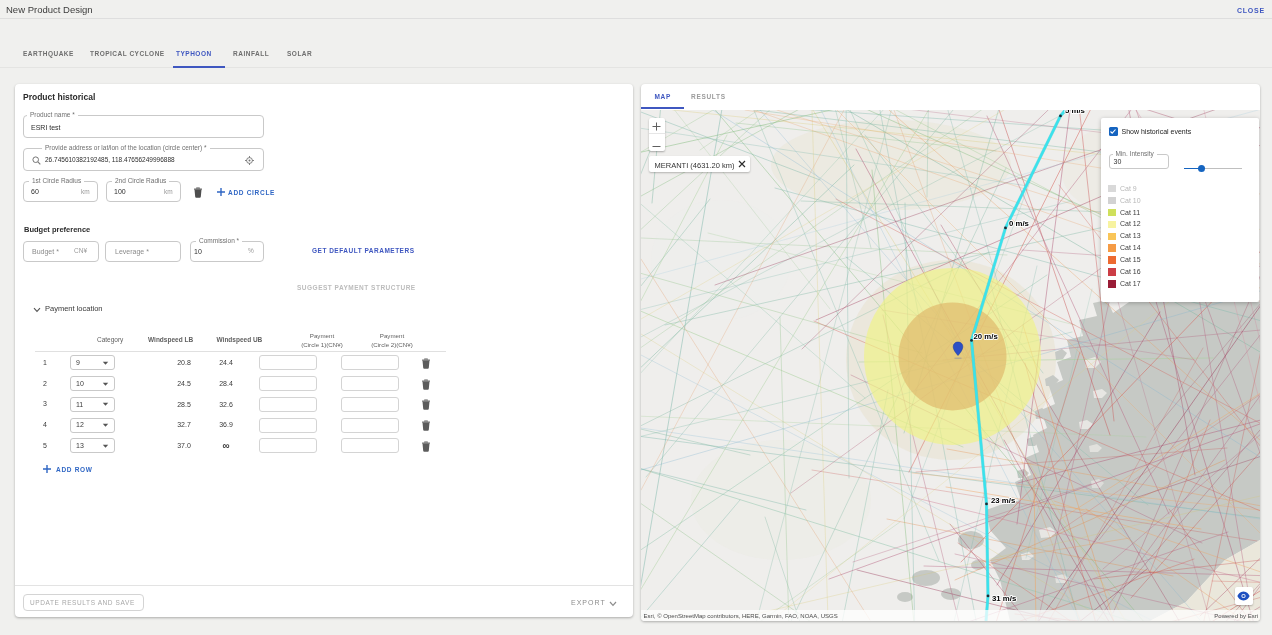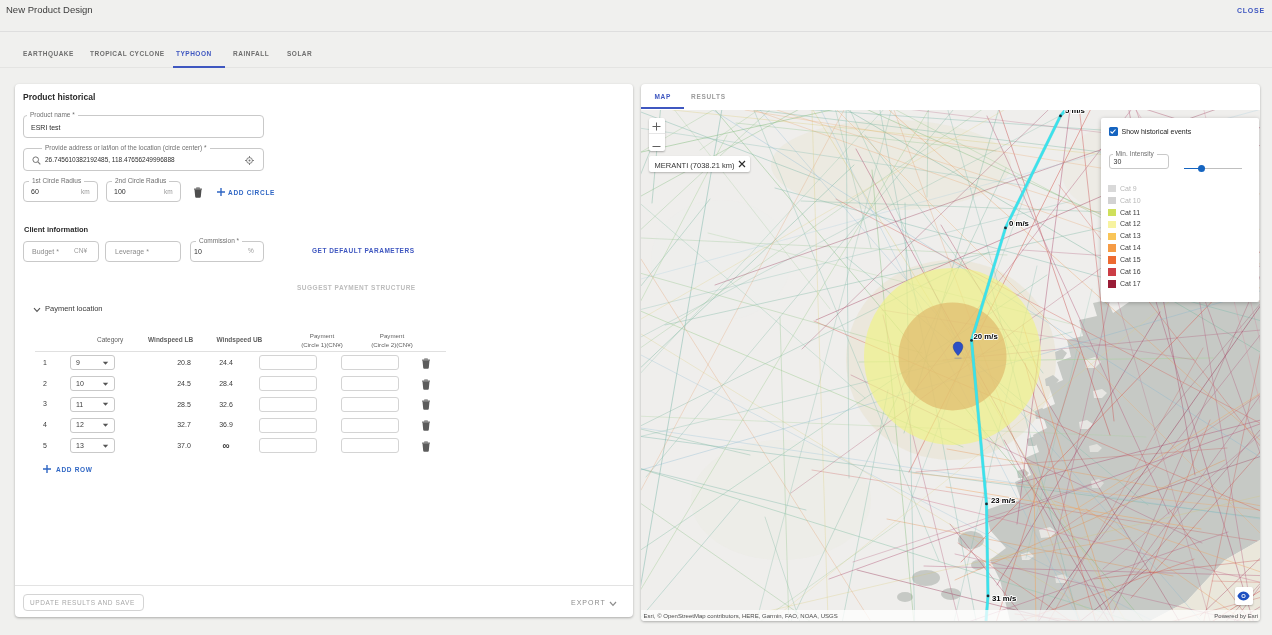--- a/index.html
+++ b/index.html
@@ -5,21 +5,21 @@
 .abs{position:absolute}
 .card{position:absolute;background:#fff;border-radius:4px;box-shadow:0 1px 3px rgba(0,0,0,.18),0 1px 2px rgba(0,0,0,.12)}
 .btxt{font-weight:bold;letter-spacing:1px;white-space:nowrap}
 .fld{position:absolute;border:1px solid #c9c9c9;border-radius:4px;background:#fff}
 .flbl{position:absolute;font-size:6.5px;color:#6f6f6f;background:#fff;padding:0 3px;white-space:nowrap}
 .fval{position:absolute;font-size:7px;color:#2e2e2e;white-space:nowrap}
 .sfx{position:absolute;font-size:6.5px;color:#9a9a9a}
 </style></head>
 <body>
 
-<div class="abs" style="left:0;top:0;width:1272px;height:32px;border-bottom:1px solid #dedede">
+<div class="abs" style="left:0;top:0;width:1272px;height:19px;border-bottom:1px solid #dedede">
   <div class="abs" style="left:6px;top:4px;font-size:9.5px;color:#3c3c3c">New Product Design</div>
   <div class="abs btxt" style="right:7px;top:6.5px;font-size:7px;letter-spacing:0.8px;color:#3f57c0">CLOSE</div>
 </div>
 
 <div class="abs" style="left:0;top:24px;width:1272px;height:44px;border-bottom:1px solid #e4e4e2">
   <div class="abs btxt" style="left:23px;top:26px;font-size:6.5px;letter-spacing:0.5px;color:#6e6e6e">EARTHQUAKE</div>
   <div class="abs btxt" style="left:90px;top:26px;font-size:6.5px;letter-spacing:0.5px;color:#6e6e6e">TROPICAL CYCLONE</div>
   <div class="abs btxt" style="left:176px;top:26px;font-size:6.5px;letter-spacing:0.5px;color:#3f57c0">TYPHOON</div>
   <div class="abs btxt" style="left:233px;top:26px;font-size:6.5px;letter-spacing:0.5px;color:#6e6e6e">RAINFALL</div>
   <div class="abs btxt" style="left:287px;top:26px;font-size:6.5px;letter-spacing:0.5px;color:#6e6e6e">SOLAR</div>
@@ -59,21 +59,21 @@
  <div class="sfx" style="left:149px;top:104px">km</div>
  <svg class="abs" style="left:178px;top:101.5px" width="10" height="12" viewBox="0 0 10 12">
       <path d="M1.5 3.5h7l-0.7 7.3a1 1 0 0 1-1 0.9H3.2a1 1 0 0 1-1-0.9zM3.4 1.6h3.2l0.6 1H2.8z" fill="#4e4e4e"></path>
       <rect x="1" y="2.6" width="8" height="1" fill="#4e4e4e"></rect>
     </svg>
  <div class="abs btxt" style="left:213px;top:105px;font-size:6.5px;letter-spacing:0.7px;color:#2f66c4">ADD CIRCLE</div>
  <svg class="abs" style="left:202px;top:104px" width="8" height="8" viewBox="0 0 8 8">
       <path d="M3.3 0h1.4v3.3H8v1.4H4.7V8H3.3V4.7H0V3.3h3.3z" fill="#2f66c4"></path>
     </svg>
 
- <div class="abs" style="left:9px;top:141px;font-size:7.5px;font-weight:bold;color:#2b2b2b">Client information</div>
+ <div class="abs" style="left:9px;top:141px;font-size:7.5px;font-weight:bold;color:#2b2b2b">Budget preference</div>
  <div class="fld" style="left:8px;top:156.5px;width:76px;height:21px"></div>
  <div class="abs" style="left:17px;top:163.5px;font-size:7px;color:#8b8b8b">Budget *</div>
  <div class="sfx" style="left:59px;top:163px">CN¥</div>
  <div class="fld" style="left:90px;top:156.5px;width:76px;height:21px"></div>
  <div class="abs" style="left:100px;top:163.5px;font-size:7px;color:#8b8b8b">Leverage *</div>
  <div class="fld" style="left:174.5px;top:156.5px;width:74px;height:21px"></div>
  <div class="flbl" style="left:181px;top:152.5px">Commission *</div>
  <div class="fval" style="left:179px;top:163.5px">10</div>
  <div class="sfx" style="left:233px;top:163px">%</div>
  <div class="abs btxt" style="left:297px;top:163px;font-size:6.5px;color:#3f57c0;letter-spacing:0.5px">GET DEFAULT PARAMETERS</div>
@@ -434,21 +434,21 @@
     <div class="abs" style="left:0;top:0;width:16px;height:16.5px;border-bottom:1px solid #e6e6e6"></div>
     <svg class="abs" style="left:3.5px;top:4px" width="9" height="9" viewBox="0 0 9 9">
           <path d="M4 0.5h1v3.5H8.5v1H5V8.5H4V5H0.5V4H4z" fill="#5f5f5f"></path>
         </svg>
     <svg class="abs" style="left:3.5px;top:24px" width="9" height="9" viewBox="0 0 9 9">
           <rect x="0.5" y="4" width="8" height="1" fill="#5f5f5f"></rect>
         </svg>
   </div>
 
   <div class="abs" style="left:7.5px;top:46px;width:101px;height:16.5px;background:#fff;border-radius:2px;box-shadow:0 1px 2px rgba(0,0,0,.25)">
-    <div class="abs" style="left:6px;top:5px;font-size:7.5px;color:#333;white-space:nowrap">MERANTI (7038.21 km)</div>
+    <div class="abs" style="left:6px;top:5px;font-size:7.5px;color:#333;white-space:nowrap">MERANTI (4631.20 km)</div>
     <svg class="abs" style="left:89px;top:4.5px" width="8" height="8" viewBox="0 0 8 8">
           <path d="M1 1 L7 7 M7 1 L1 7" stroke="#2e2e2e" stroke-width="1.2"></path>
         </svg>
   </div>
 
   <div class="abs" style="left:459.5px;top:8.5px;width:158px;height:184px;background:#fff;box-shadow:0 1px 4px rgba(0,0,0,.25);border-radius:2px">
     <div class="abs" style="left:8px;top:8.5px;width:9px;height:9px;background:#1564c0;border-radius:1.5px"></div>
     <svg class="abs" style="left:9.5px;top:10.5px" width="6" height="5" viewBox="0 0 6 5">
           <path d="M0.5 2.5 L2.2 4.2 L5.5 0.5" fill="none" stroke="#fff" stroke-width="1.1"></path>
         </svg>

